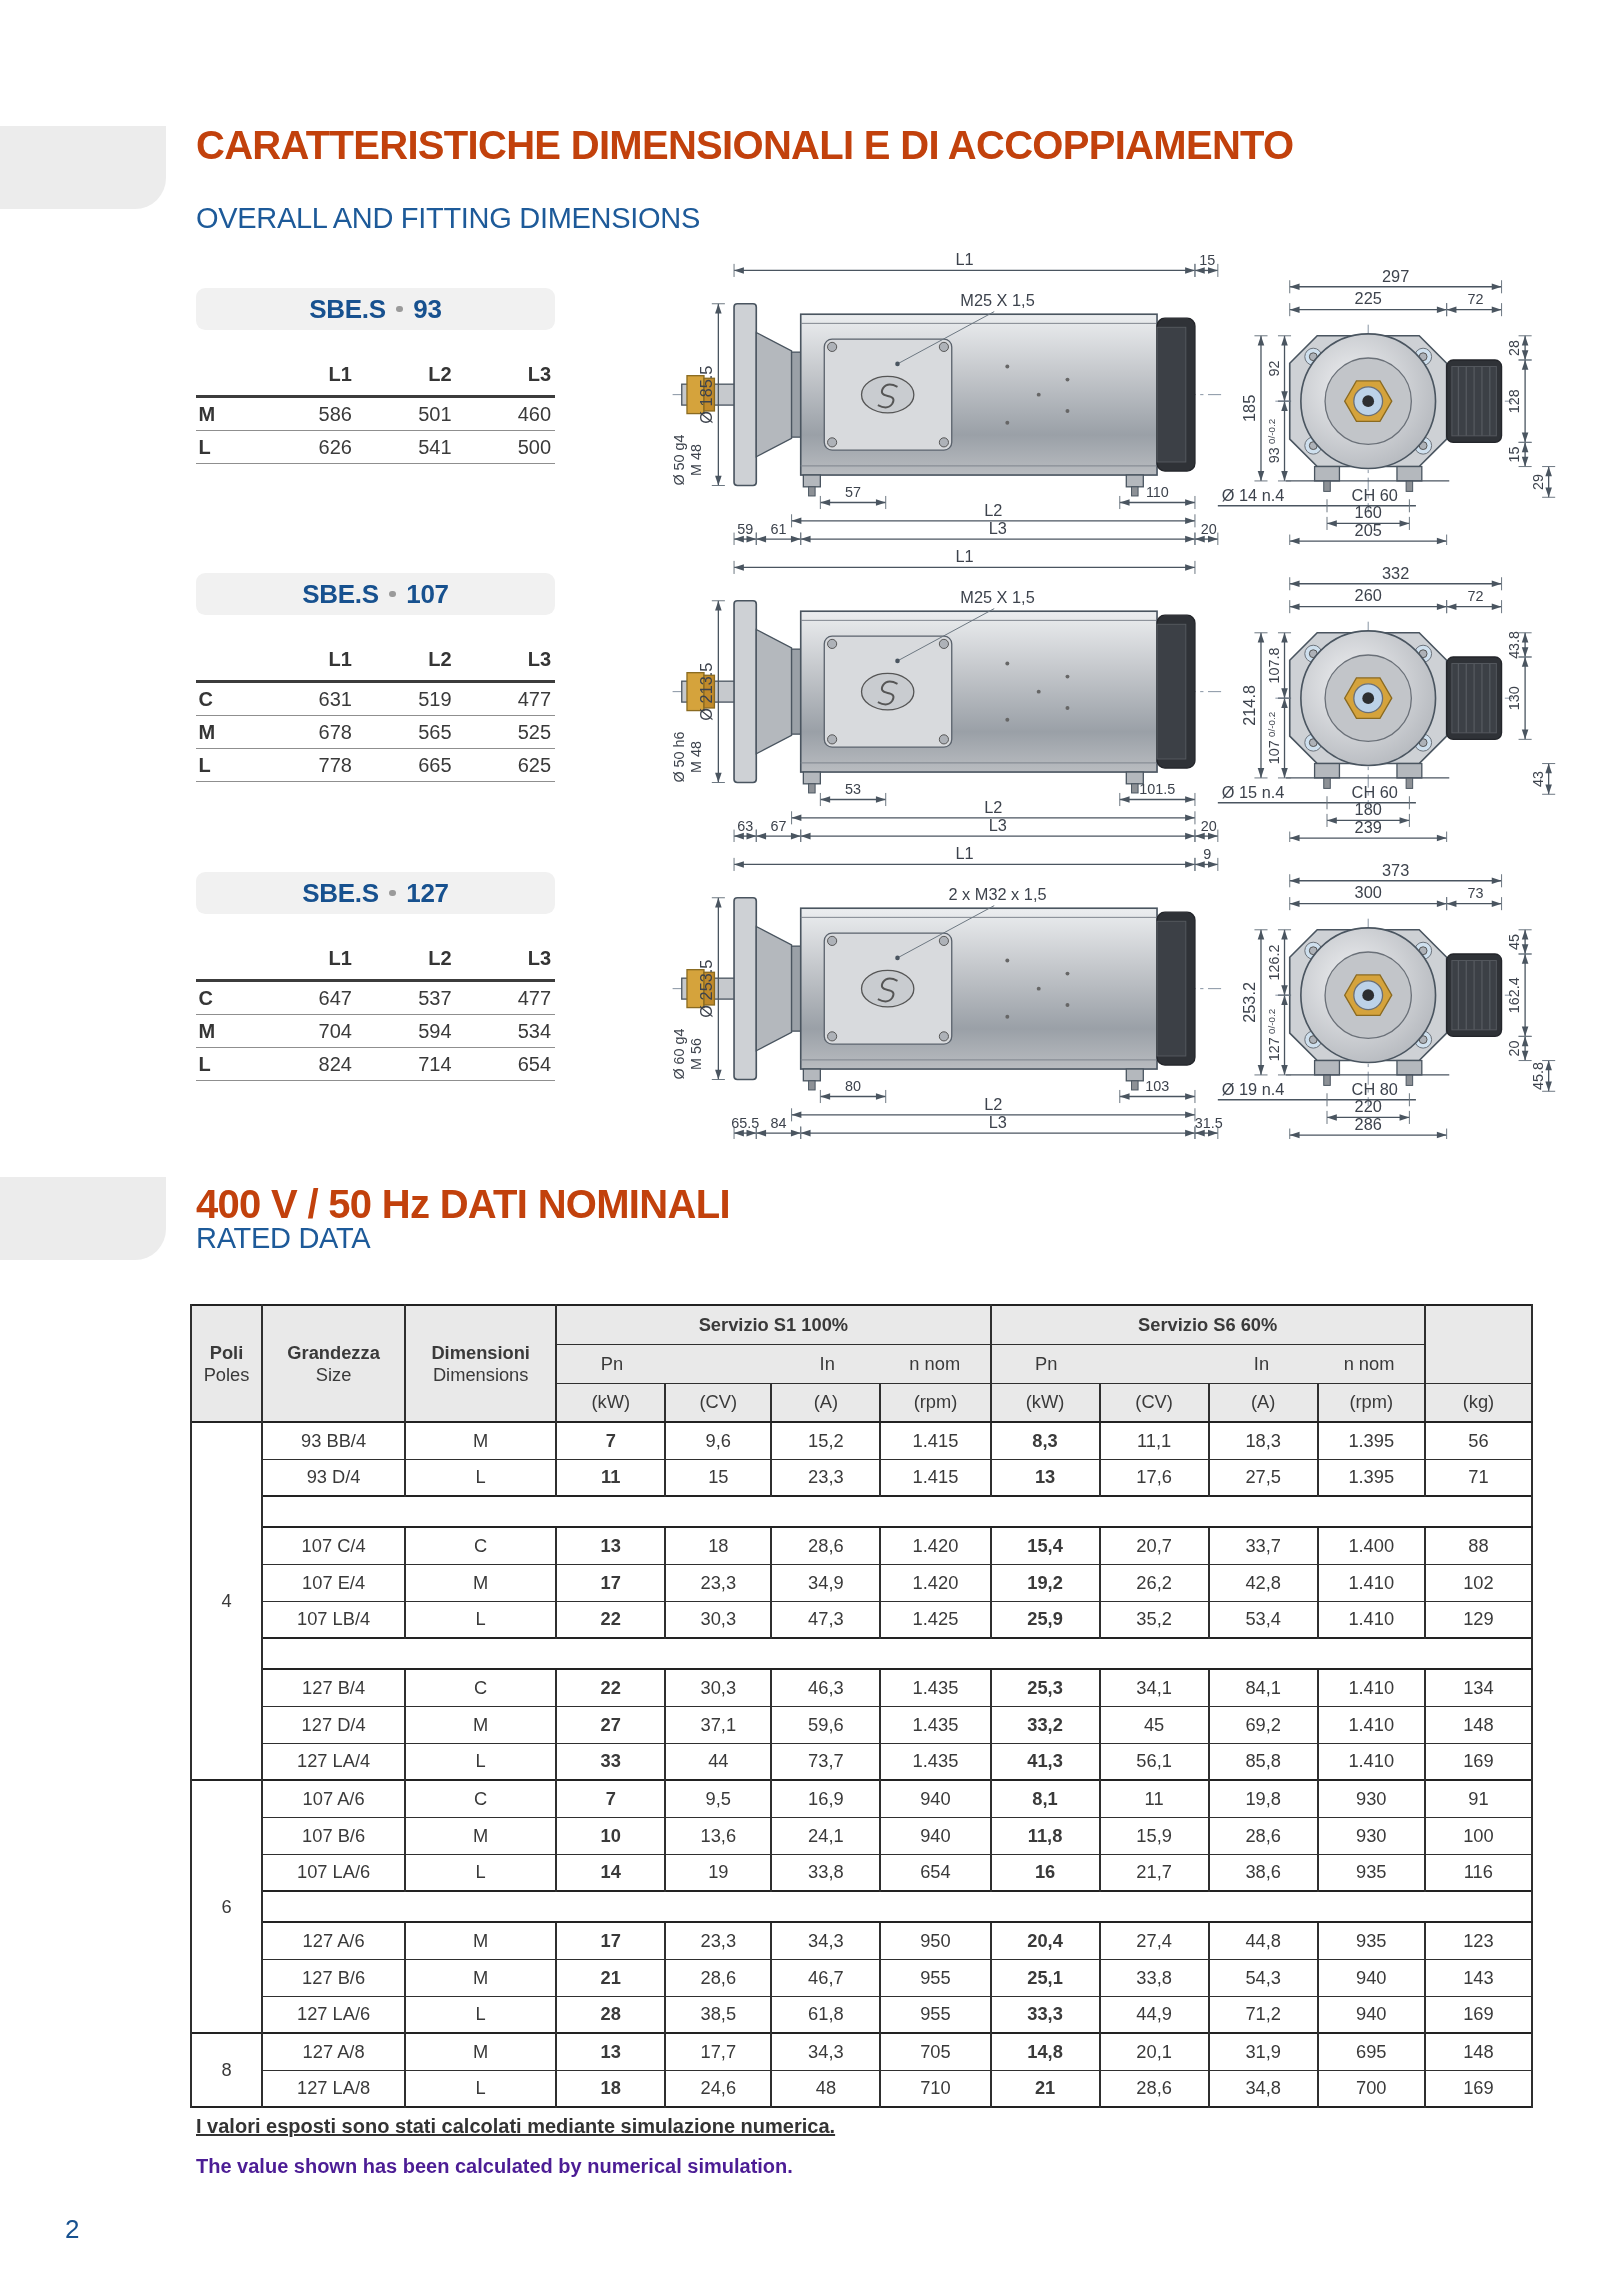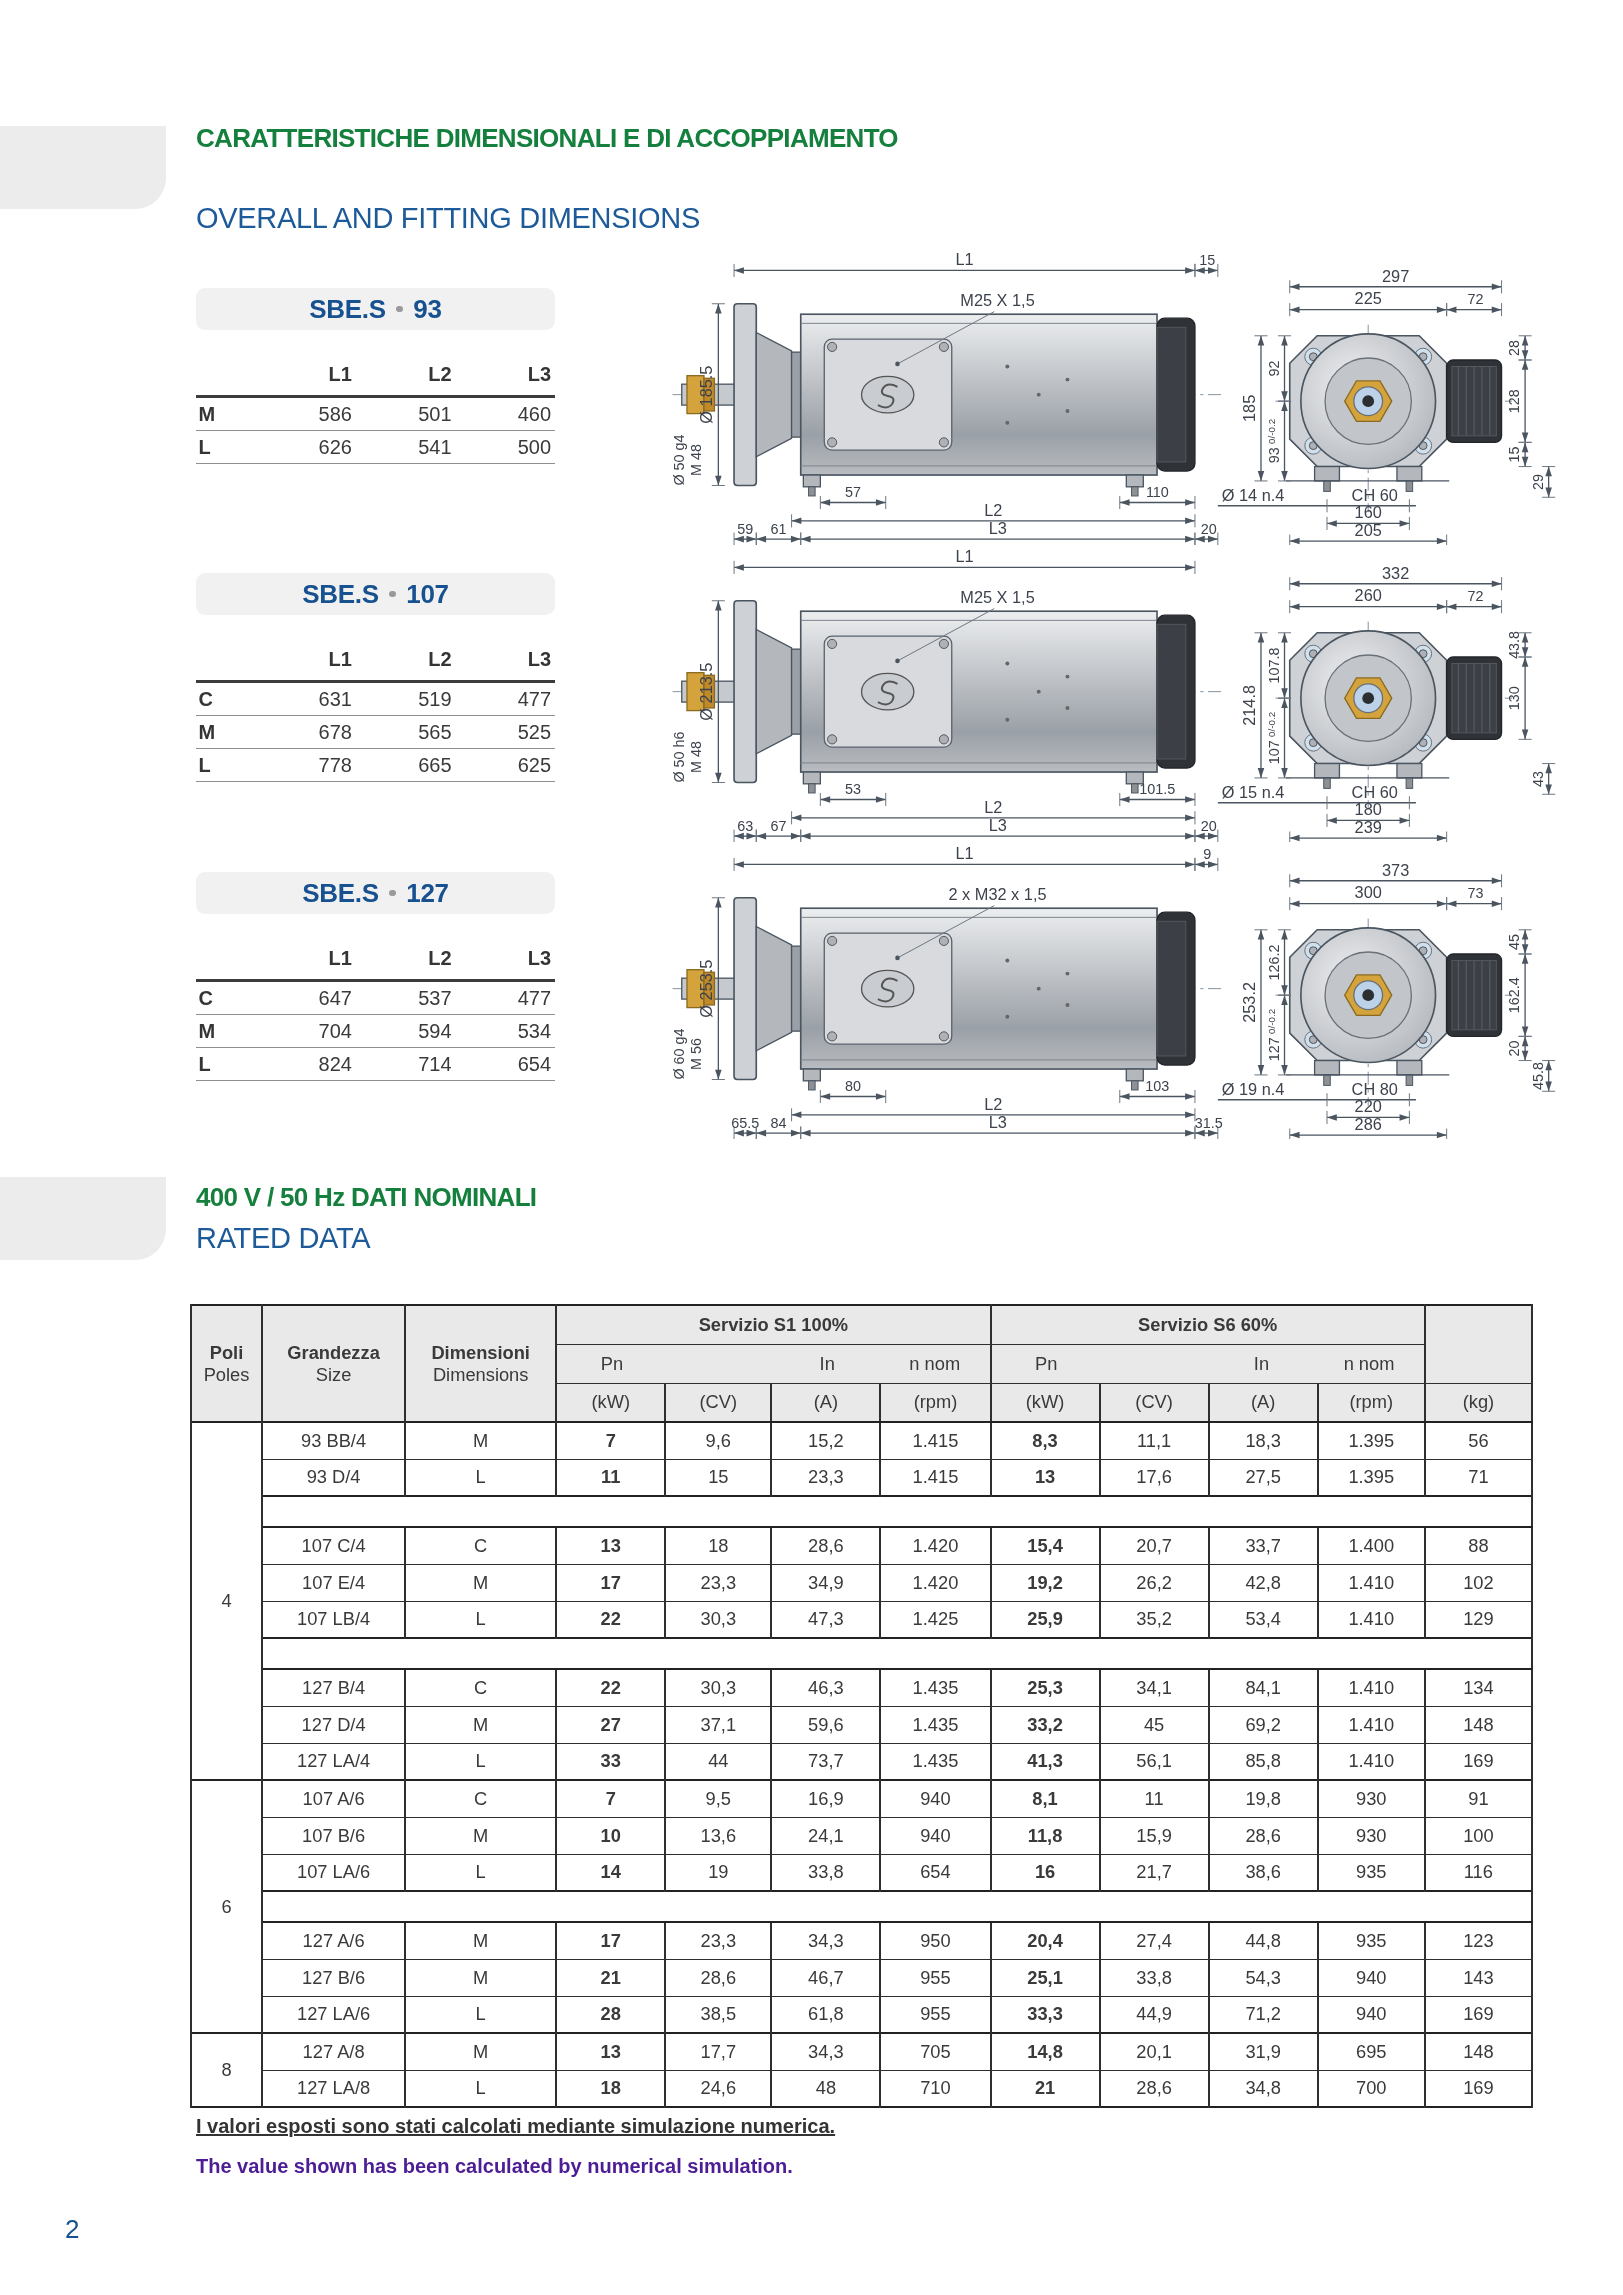--- a/index.html
+++ b/index.html
@@ -1,20 +1,20 @@
 <!DOCTYPE html>
 <html style="font-size:10.5px"><head>
 <meta charset="utf-8">
 <style>
   html,body{margin:0;padding:0;background:#ffffff;}
   .page{position:relative;width:1623px;height:2295px;background:#ffffff;
         font-family:"Liberation Sans",sans-serif;overflow:hidden;color:#3a3a3a;}
   .tab{position:absolute;left:0;width:166px;height:83px;background:#ececec;border-radius:0 0 31px 0;}
   #tab1{top:126px;} #tab2{top:1177px;}
-  .sec-title{position:absolute;left:196px;font-size:26px;font-weight:700;color:#15803d;letter-spacing:-0.7px;white-space:nowrap;}
+  .sec-title{position:absolute;left:196px;font-size:40px;font-weight:700;color:#c2410c;letter-spacing:-0.7px;white-space:nowrap;}
   .sec-sub{position:absolute;left:196px;font-size:29px;font-weight:400;color:#1d5a99;letter-spacing:-0.3px;white-space:nowrap;}
   #t1{top:123px;} #s1{top:162px;margin-top:40px;} #t2{top:1182px;} #s2{top:1222px;}
 
   
   .dim-panel{position:absolute;left:196px;width:359px;}
   #panel-0{top:288px;} #panel-1{top:573px;} #panel-2{top:872px;}
   .dim-title{height:42px;background:#f1f1f1;border-radius:9.2px;display:flex;align-items:center;justify-content:center;gap:10.5px;
              font-size:26px;font-weight:700;color:#17518f;letter-spacing:-0.3px;}
   .dim-dot{width:6.5px;height:6.5px;border-radius:50%;background:#9a9a9a;}
   .dim-table{width:100%;margin-top:33px;border-collapse:collapse;font-size:20px;color:#3a3a3a;}

